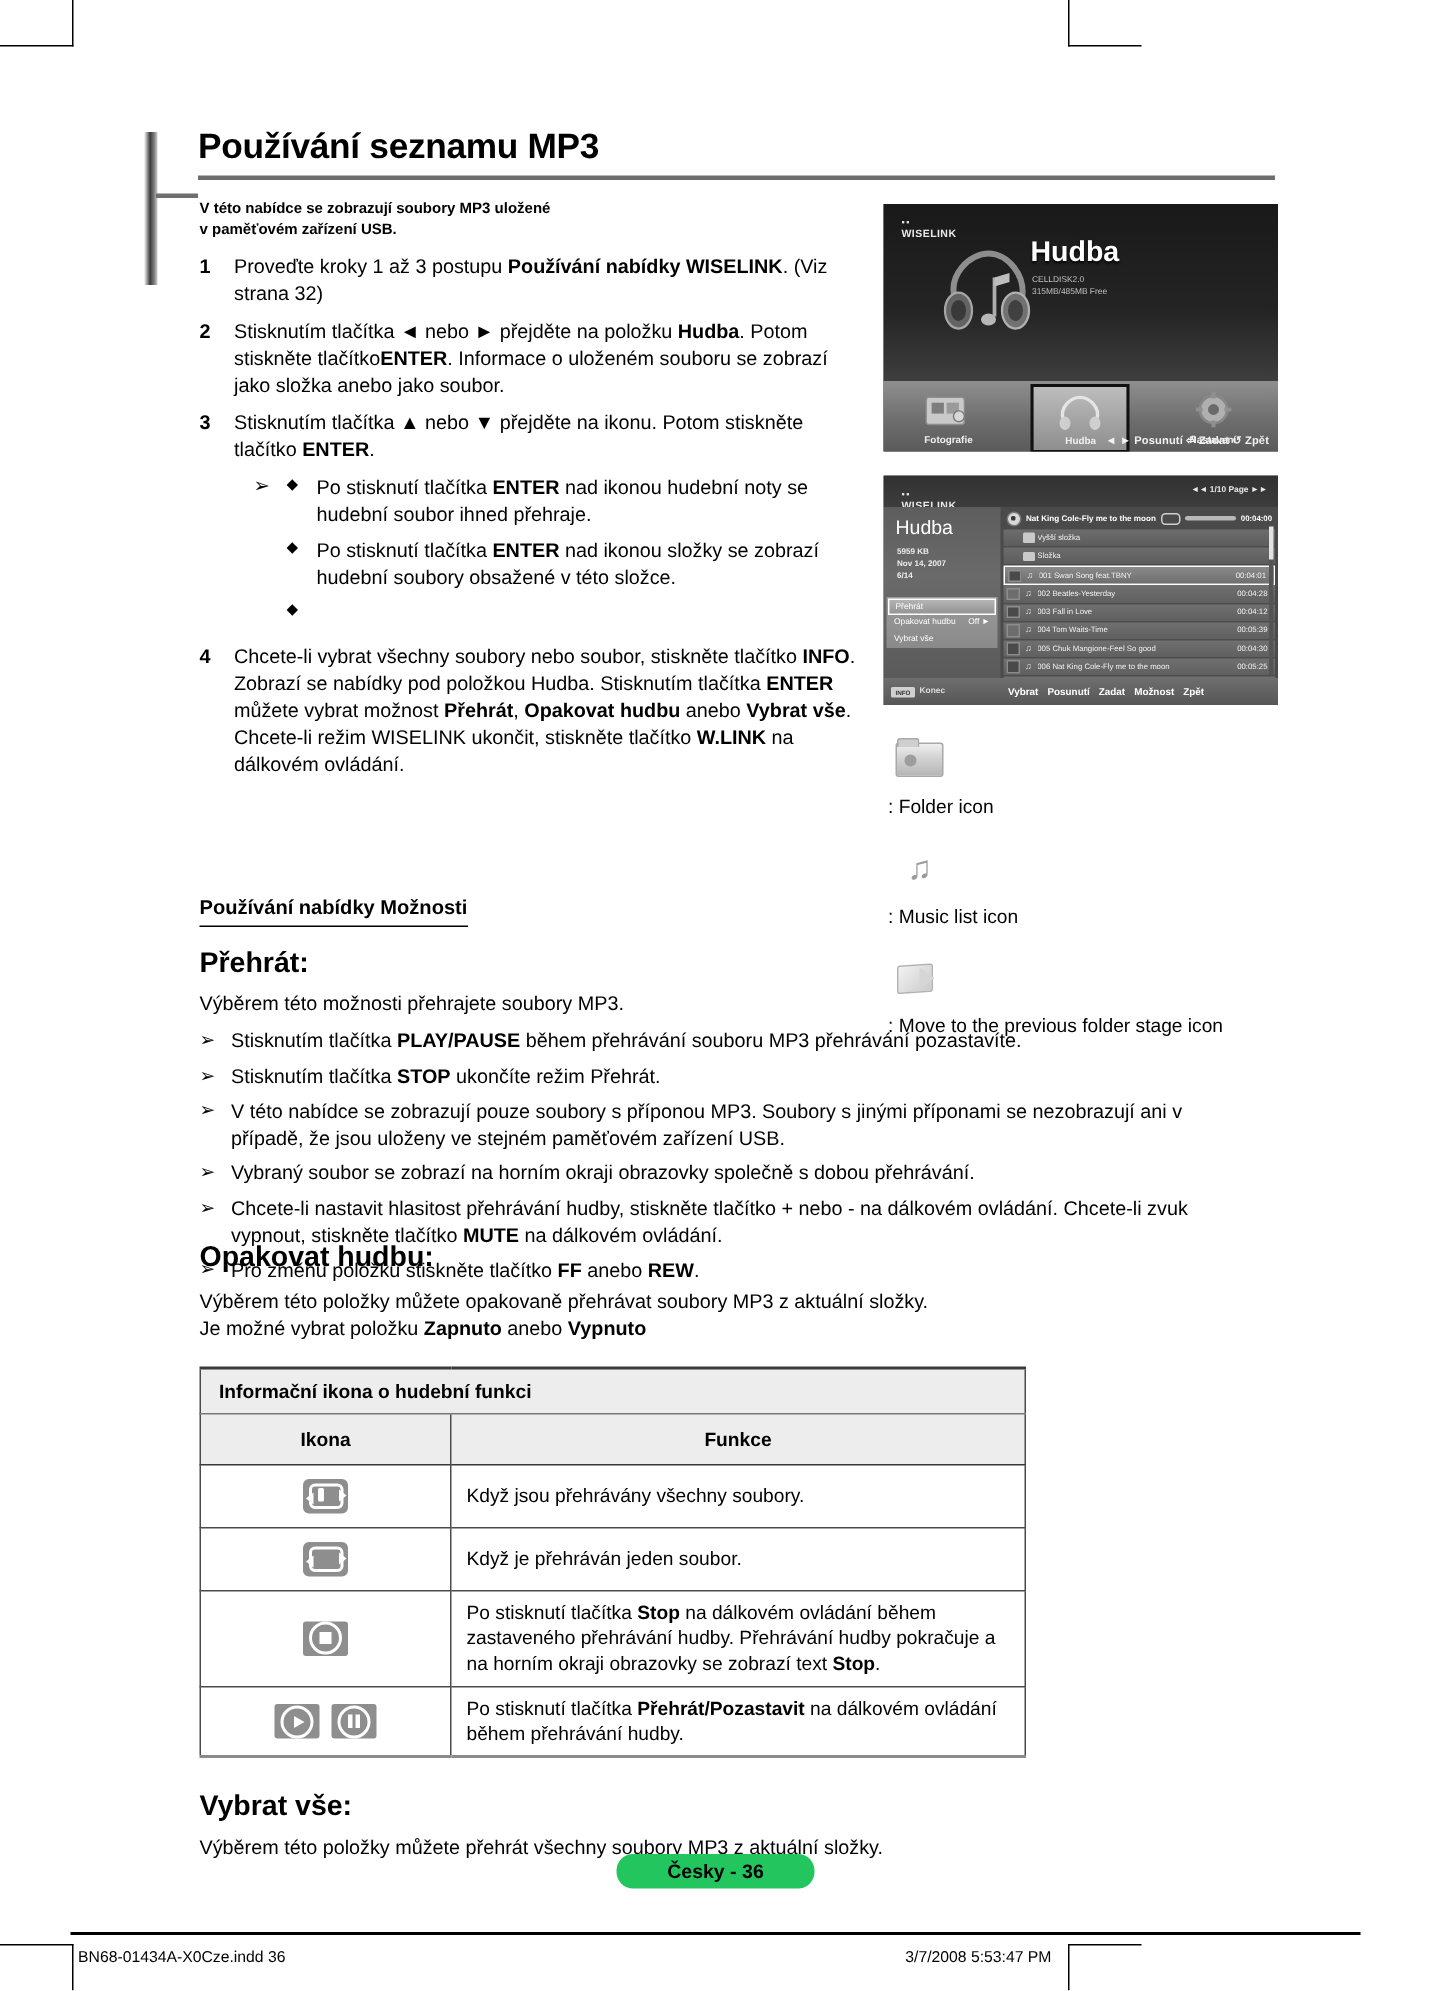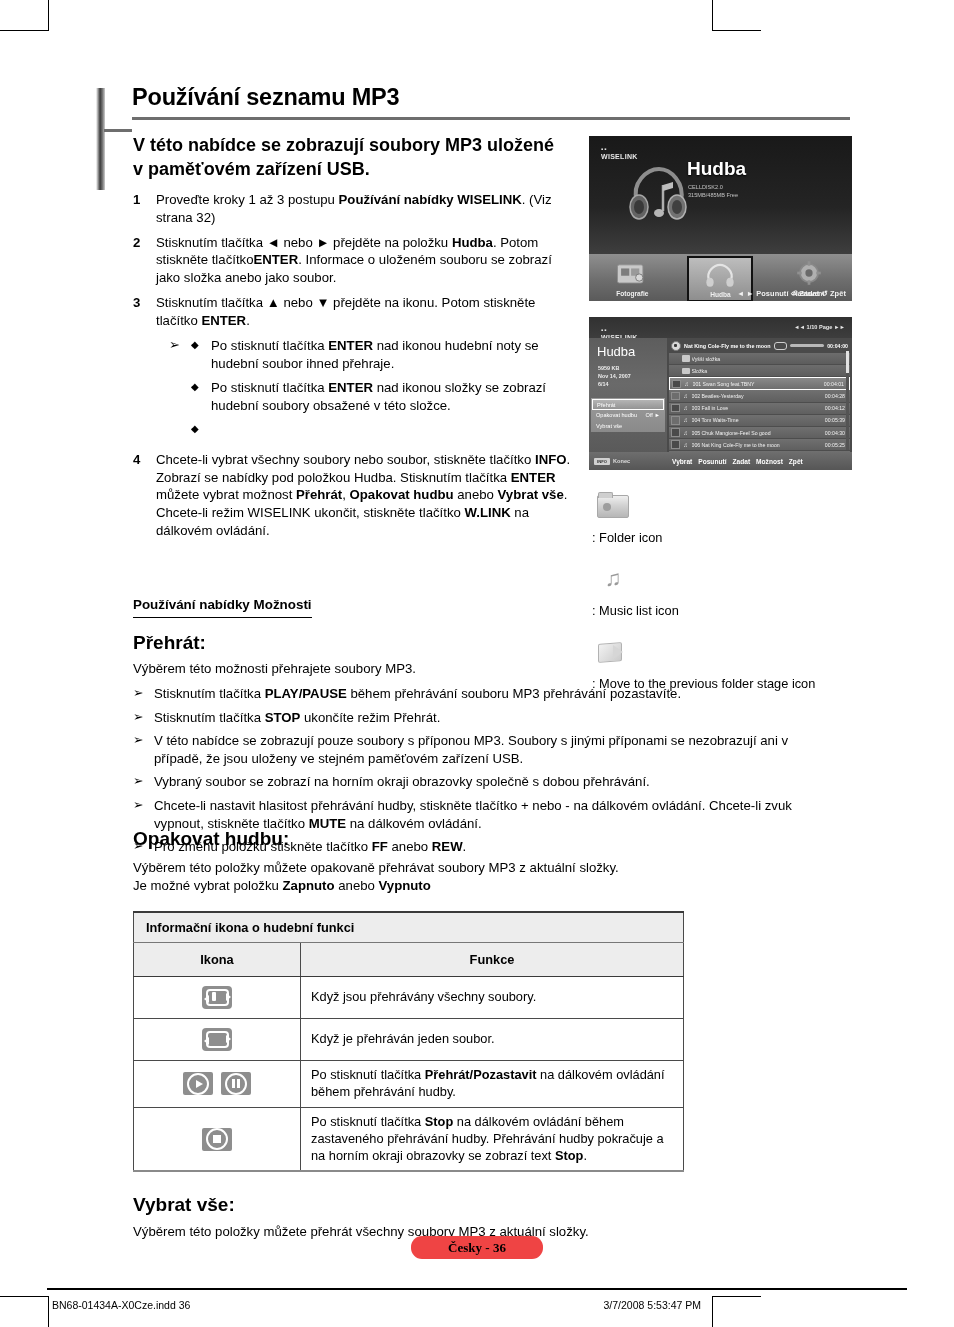--- a/index.html
+++ b/index.html
@@ -71,21 +71,21 @@
   }
   .col-full {
     position: absolute;
     left: 133px;
     width: 700px;
     font-size: 13.2px;
     line-height: 1.38;
   }
   .intro {
     font-weight: bold;
-    font-size: 18px;
+    font-size: 10px;
     line-height: 1.35;
     margin-bottom: 9px;
   }
   .step {
     display: flex;
     margin-bottom: 7px;
   }
   .step-num {
     width: 23px;
     flex: 0 0 23px;
@@ -480,24 +480,24 @@
     display: flex; gap: 2.5px;
   }
   .circ .pause-b span { width: 2.5px; height: 9px; background: #fff; display: block; }
   .circ .stop-b { width: 8px; height: 8px; background: #fff; }
 
   
   .page-badge {
     position: absolute;
     left: 411px; top: 1236px;
     width: 132px; height: 23px;
-    background: #ef4444;
+    background: #22c55e;
     border-radius: 11px;
     display: flex; align-items: center; justify-content: center;
-    font-size: 13px; font-weight: bold; color: #000; font-family: Liberation Serif, serif;
+    font-size: 13px; font-weight: bold; color: #000;
   }
   .footer-rule {
     position: absolute;
     left: 47px; top: 1288px;
     width: 860px; height: 1.5px;
     background: #000;
   }
   .footer-left {
     position: absolute; left: 52px; top: 1299px;
     font-size: 10.5px;
@@ -847,40 +847,40 @@
               <span class="rep-glyph">
                 <span class="tri-r"></span>
                 <span class="tri-l"></span>
               </span>
             </span></td>
           <td class="desc-cell"><span>Když je přehráván jeden soubor.</span></td>
         </tr>
         <tr>
           <td class="icon-cell"><span class="g-box sq">
               <span class="circ">
+                <span class="stop-b"></span>
+              </span>
+            </span></td>
+          <td class="desc-cell"><span>Po stisknutí tlačítka </span><b>Stop</b><span> na dálkovém ovládání během zastaveného přehrávání hudby. Přehrávání hudby pokračuje a na horním okraji obrazovky se zobrazí text </span><b>Stop</b><span>.</span></td>
+        </tr>
+        <tr>
+          <td class="icon-cell"><span class="g-box sq">
+              <span class="circ">
                 <span class="play-t"></span>
               </span>
             </span><span class="g-box sq">
               <span class="circ">
                 <span class="pause-b">
                   <span></span>
                   <span></span>
                 </span>
               </span>
             </span></td>
           <td class="desc-cell"><span>Po stisknutí tlačítka </span><b>Přehrát/Pozastavit</b><span> na dálkovém ovládání během přehrávání hudby.</span></td>
         </tr>
-        <tr>
-          <td class="icon-cell"><span class="g-box sq">
-              <span class="circ">
-                <span class="stop-b"></span>
-              </span>
-            </span></td>
-          <td class="desc-cell"><span>Po stisknutí tlačítka </span><b>Stop</b><span> na dálkovém ovládání během zastaveného přehrávání hudby. Přehrávání hudby pokračuje a na horním okraji obrazovky se zobrazí text </span><b>Stop</b><span>.</span></td>
-        </tr>
       </tbody>
   </table>
 
   <div class="col-full" style="top:1192px;">
     <div class="subhead">Vybrat vše:</div>
     <div style="margin-top:5px;">Výběrem této položky můžete přehrát všechny soubory MP3 z aktuální složky.</div>
   </div>
 
   <div class="page-badge">Česky - 36</div>
 

